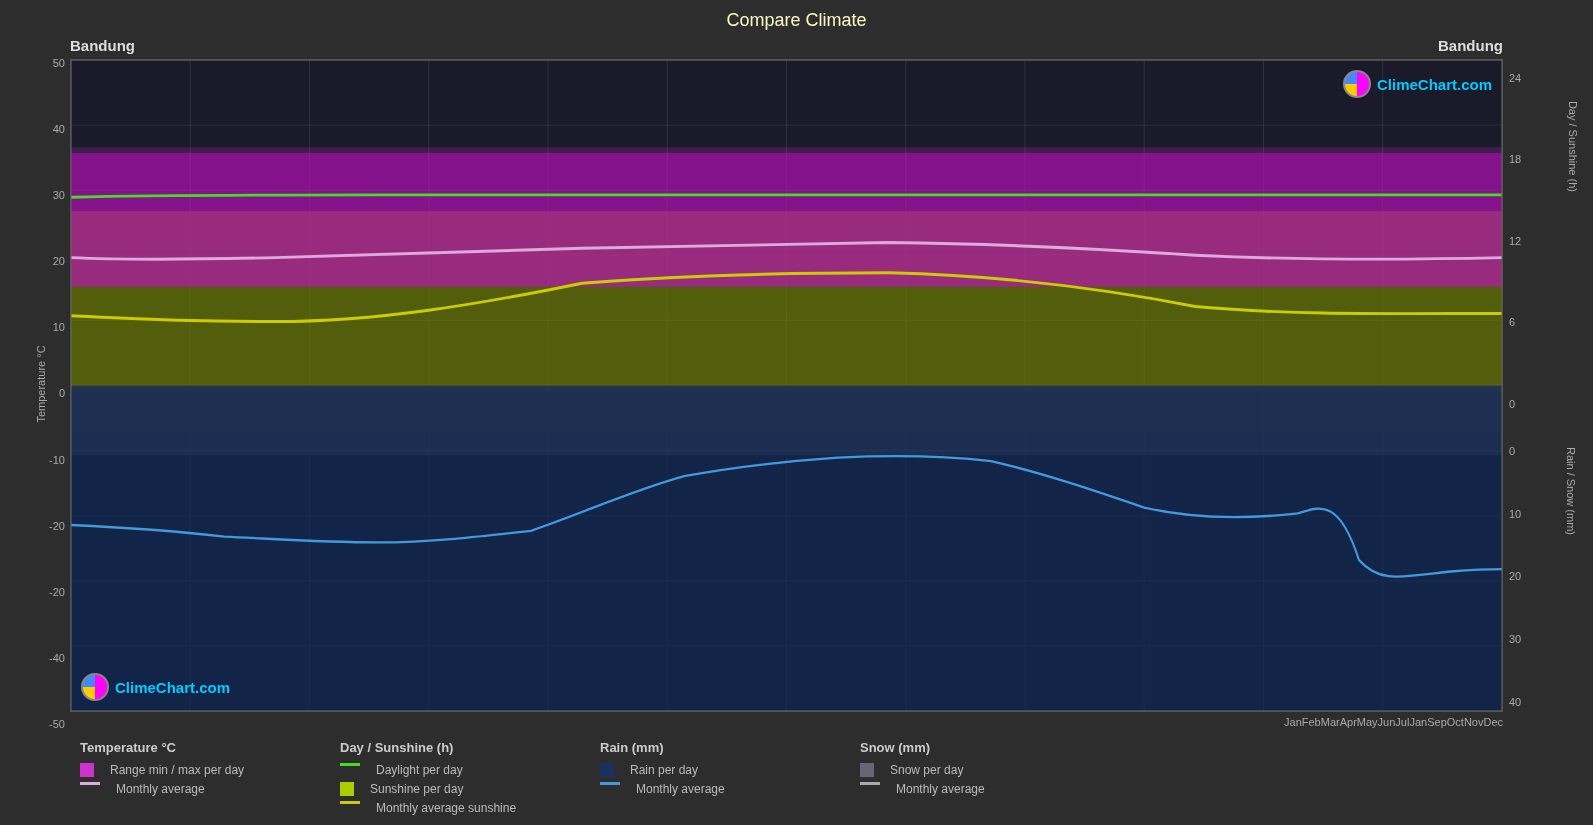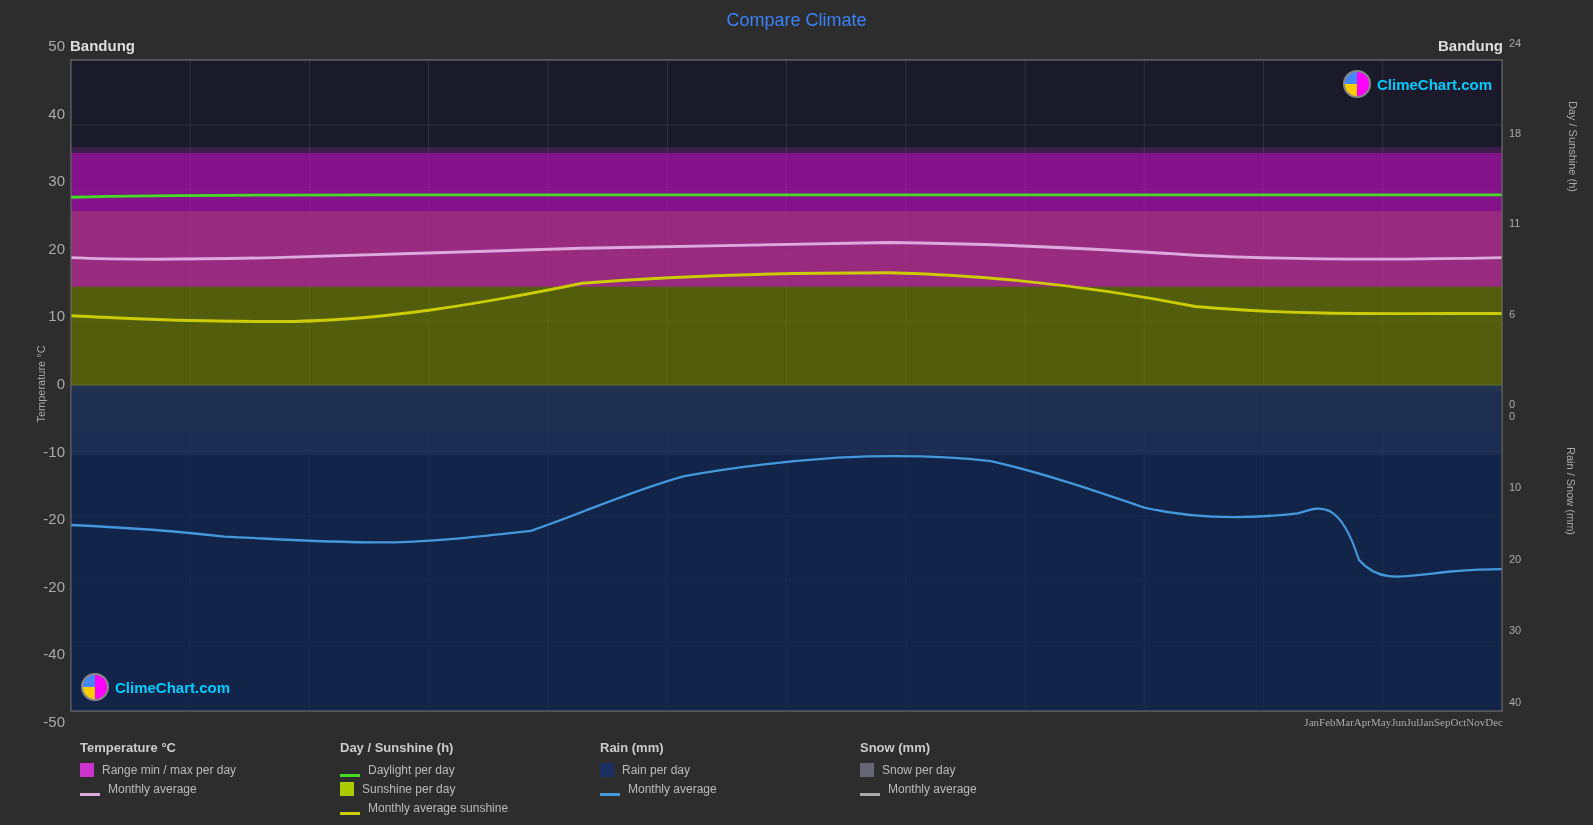--- a/index.html
+++ b/index.html
@@ -14,21 +14,21 @@
     .page-container {
       width: 1593px;
       height: 825px;
       background: #2d2d2d;
       display: flex;
       flex-direction: column;
       padding: 10px 20px 10px 20px;
     }
     .title {
       text-align: center;
-      color: #3b82f6;
+      color: #fef9c3;
       font-size: 18px;
       font-weight: normal;
       margin-bottom: 4px;
     }
     .y-axis-left {
       display: flex;
       flex-direction: column;
       justify-content: space-between;
       width: 50px;
       padding-right: 5px;
@@ -37,28 +37,30 @@
     .y-axis-left .axis-label-vertical {
       position: absolute;
       left: -18px;
       top: 50%;
       transform: translateY(-50%) rotate(-90deg);
       font-size: 11px;
       color: #aaa;
       white-space: nowrap;
     }
     .axis-tick {
-      font-size: 15px;
+      font-size: 11px;
       color: #aaa;
       text-align: right;
+      margin-top: 20px;
     }
     .axis-tick-right {
       font-size: 11px;
       color: #aaa;
       text-align: left;
+      margin-top: 35px;
     }
     .chart-area {
       flex: 1;
       position: relative;
       border: 1px solid #555;
       overflow: hidden;
       background: #1a1a2a;
     }
     .chart-svg {
       width: 100%;
@@ -90,22 +92,22 @@
       min-width: 220px;
     }
     .legend-title {
       font-size: 13px;
       color: #ccc;
       font-weight: bold;
       margin-bottom: 3px;
     }
     .legend-item {
       display: flex;
-      align-items: flex-end;
-      gap: 8px;
+      align-items: flex-start;
+      gap: 16px;
       font-size: 12px;
       color: #bbb;
     }
     .legend-swatch-rect {
       width: 14px;
       height: 14px;
       flex-shrink: 0;
     }
     .legend-swatch-line {
       width: 20px;
@@ -228,21 +230,21 @@
           <path d="M 0,220 C 50,222 100,225 200,225 C 300,225 400,210 500,192 C 600,185 700,183 800,183 C 900,185 1000,195 1100,212 C 1200,220 1300,218 1400,218" fill="none" stroke="#cccc00" stroke-width="2.5"></path>
 
           <path d="M 0,170 C 50,172 100,172 200,170 C 300,168 400,165 500,162 C 600,160 700,158 800,157 C 900,158 1000,162 1100,168 C 1200,172 1300,172 1400,170" fill="none" stroke="#ddaadd" stroke-width="2.5"></path>
 
           <path d="M 0,400 C 50,402 100,405 150,410 C 200,412 250,415 300,415 C 350,415 400,410 450,405 C 500,390 550,370 600,358 C 650,350 700,345 750,342 C 800,340 850,340 900,345 C 950,355 1000,370 1050,385 C 1100,395 1150,395 1200,390 C 1220,385 1240,375 1260,430 C 1280,450 1300,445 1350,440 C 1380,438 1400,438 1400,438" fill="none" stroke="#4499dd" stroke-width="2"></path>
 
           <rect x="0" y="0" width="1400" height="560" fill="none" stroke="#666" stroke-width="1"></rect>
         </svg>
       </div>
 
-      <div style="display:flex; justify-content:space-around; padding: 4px 0 2px 0; font-family: Liberation Serif, serif;">
+      <div style="display:flex; justify-content:space-around; padding: 4px 0 2px 0;">
         <span class="x-tick">Jan</span>
         <span class="x-tick">Feb</span>
         <span class="x-tick">Mar</span>
         <span class="x-tick">Apr</span>
         <span class="x-tick">May</span>
         <span class="x-tick">Jun</span>
         <span class="x-tick">Jul</span>
         <span class="x-tick">Jan</span>
         <span class="x-tick">Sep</span>
         <span class="x-tick">Oct</span>
@@ -250,21 +252,21 @@
         <span class="x-tick">Dec</span>
       </div>
     </div>
 
     <div style="display:flex; flex-direction:column; width:70px;">
 
       <div style="flex:1; display:flex; flex-direction:column; justify-content:space-between; padding-left:6px; position:relative;">
         <span style="position:absolute; right:-45px; top:40%; transform:rotate(90deg) translateX(-50%); font-size:11px; color:#aaa; white-space:nowrap;">Day / Sunshine (h)</span>
         <span class="axis-tick-right">24</span>
         <span class="axis-tick-right">18</span>
-        <span class="axis-tick-right">11</span>
+        <span class="axis-tick-right">12</span>
         <span class="axis-tick-right">6</span>
         <span class="axis-tick-right">0</span>
       </div>
 
       <div style="flex:0.8; display:flex; flex-direction:column; justify-content:space-between; padding-left:6px; position:relative;">
         <span style="position:absolute; right:-42px; top:40%; transform:rotate(90deg) translateX(-50%); font-size:11px; color:#aaa; white-space:nowrap;">Rain / Snow (mm)</span>
         <span class="axis-tick-right">0</span>
         <span class="axis-tick-right">10</span>
         <span class="axis-tick-right">20</span>
         <span class="axis-tick-right">30</span>

